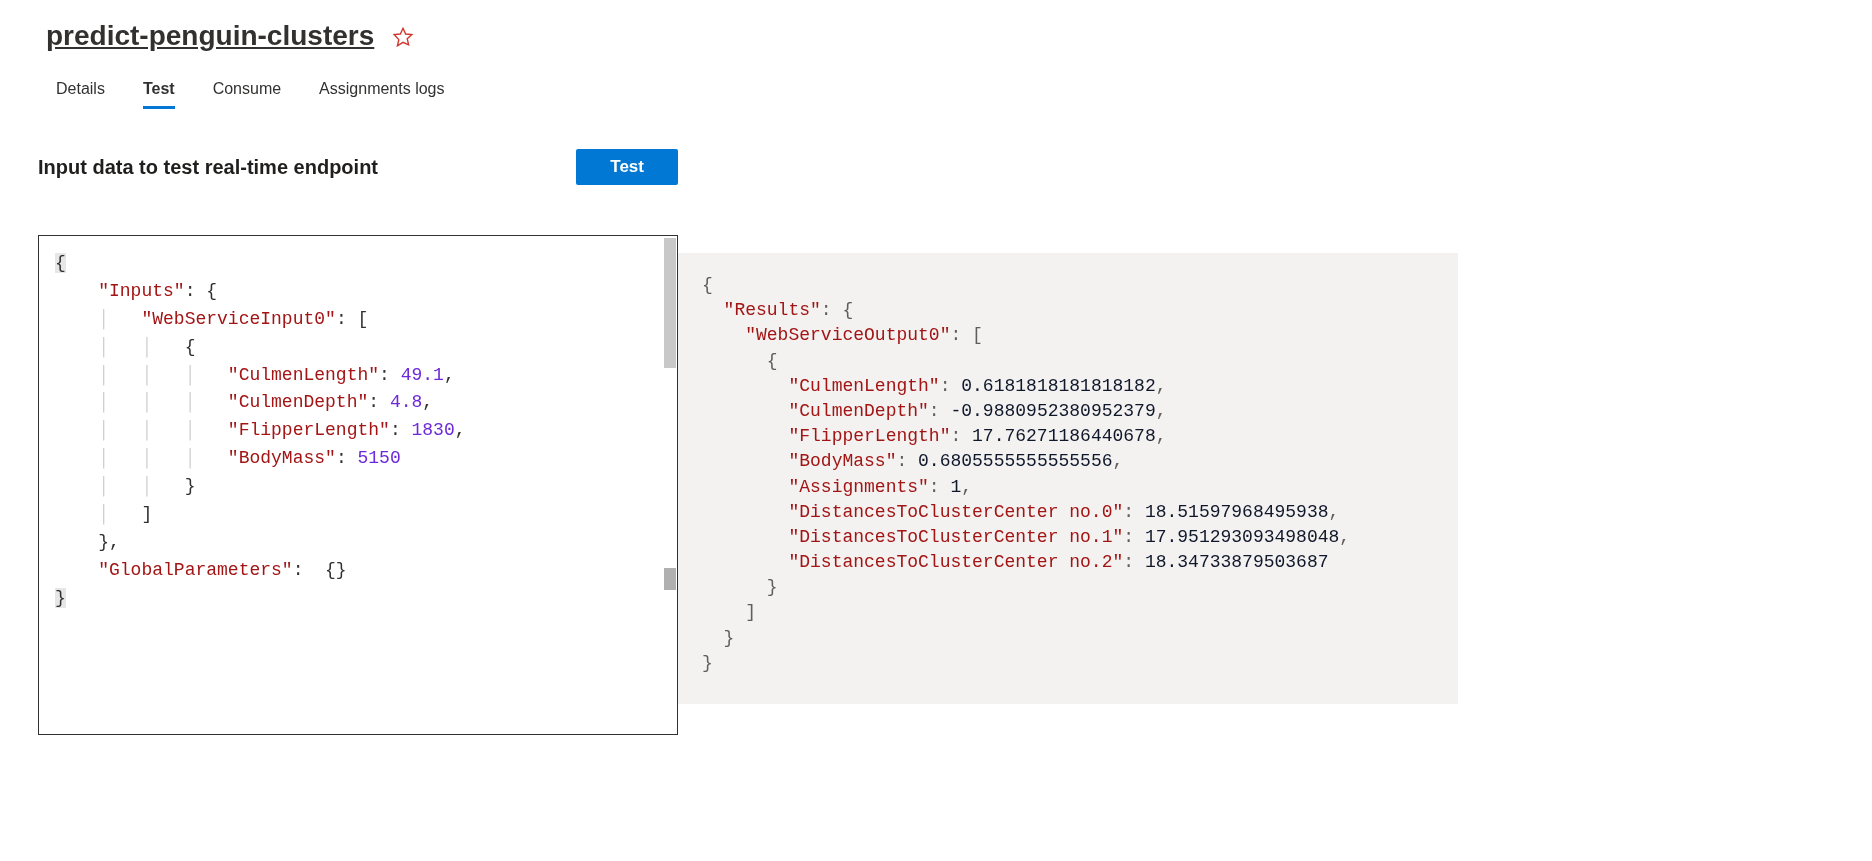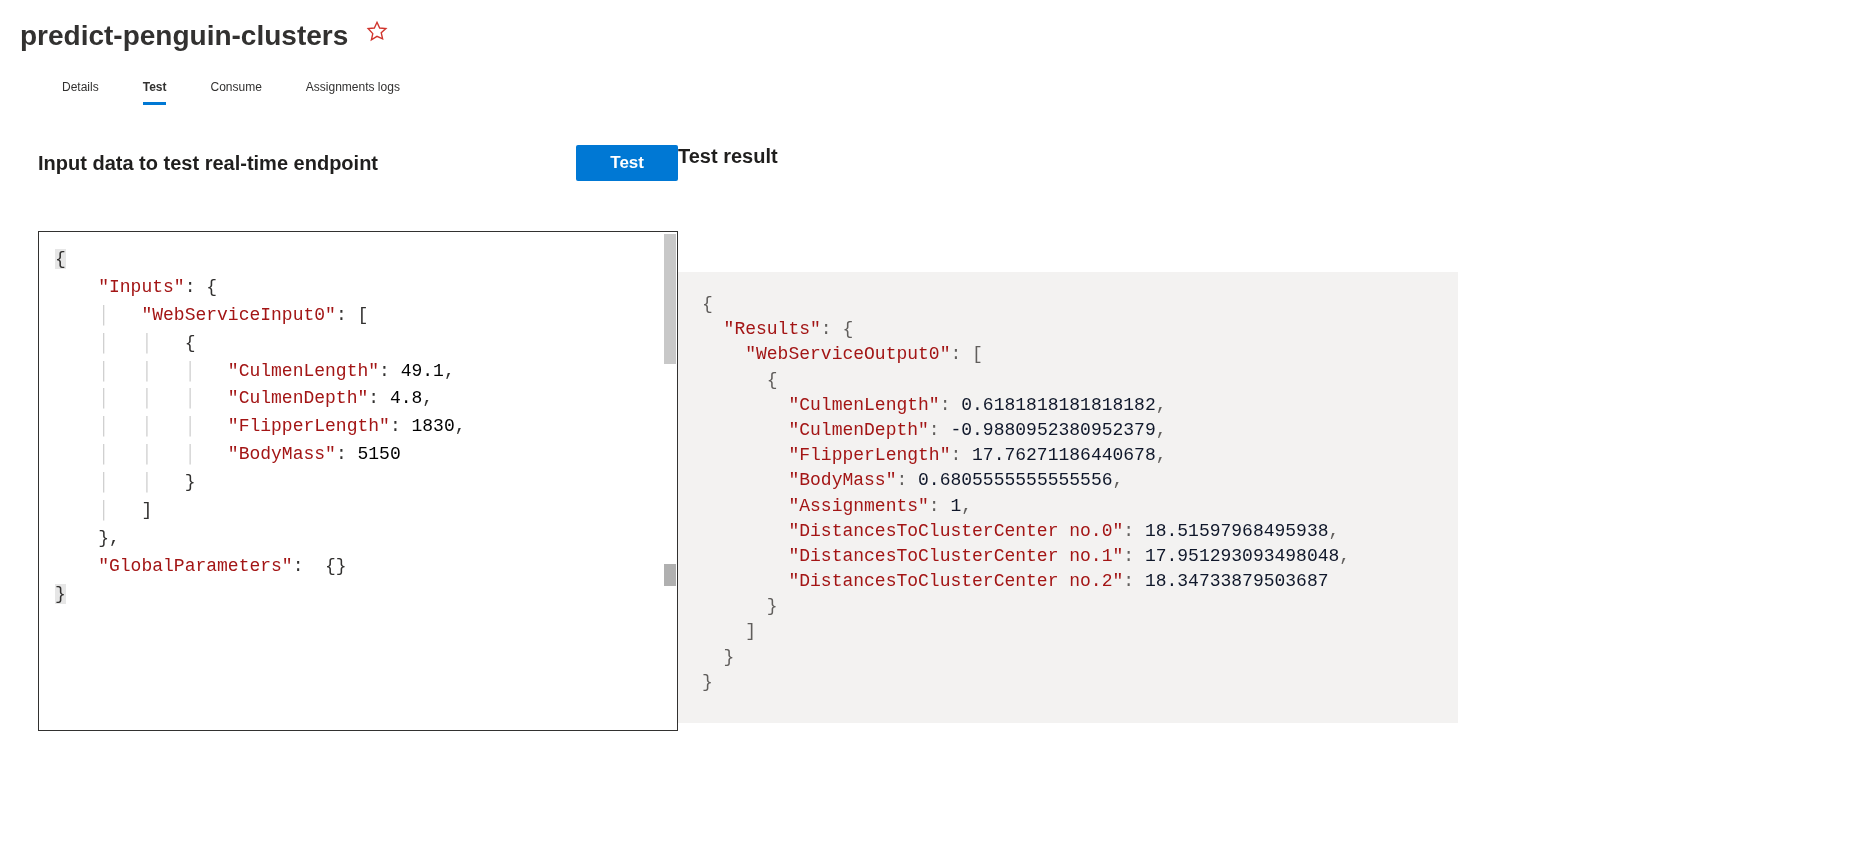--- a/index.html
+++ b/index.html
@@ -5,22 +5,23 @@
   * { box-sizing: border-box; }
   body {
     margin: 0;
     font-family: "Segoe UI", Arial, sans-serif;
     background: #fff;
     color: #323130;
     padding: 0 0 40px 0;
   }
   .header {
     display: flex;
-    align-items: flex-start;
-    padding: 20px 38px 0 20px;
+    align-items: flex-end;
+    padding: 20px 38px 0 46px;
+    text-decoration: underline;
   }
   .page-title {
     font-size: 28px;
     font-weight: 600;
     color: #323130;
     margin-right: 18px;
   }
   .star-icon svg {
     width: 22px;
     height: 22px;
@@ -28,26 +29,25 @@
     fill: none;
     stroke-width: 1.5;
   }
   .tabs {
     display: flex;
     gap: 38px;
     padding: 28px 0 0 56px;
     border-bottom: none;
   }
   .tab {
-    font-size: 12px;
+    font-size: 16px;
     color: #323130;
     padding-bottom: 8px;
     cursor: pointer;
     border-bottom: 3px solid transparent;
-    margin-left: 6px;
   }
   .tab.active {
     font-weight: 600;
     border-bottom-color: #0078d4;
   }
   .content {
     display: flex;
     padding: 40px 38px 0 38px;
     align-items: flex-start;
   }
@@ -106,21 +106,21 @@
     padding: 14px 16px;
     font-family: Consolas, "Courier New", monospace;
     font-size: 18px;
     line-height: 1.55;
     white-space: pre;
     overflow: auto;
   }
   .code .hl     { background: #e6e6e6; }
   .code .key    { color: #a31515; }
   .code .punct  { color: #323130; }
-  .code .num    { color: #000000; }
+  .code .num    { color: #6d28d9; }
   .code .guide  { color: #d0d0d0; }
 
   .result-box {
     background: #f3f2f1;
     margin-top: 104px;
     padding: 20px 24px 28px 24px;
   }
   pre.result {
     margin: 0;
     font-family: Consolas, "Courier New", monospace;
@@ -174,21 +174,20 @@
     <span class="key">"GlobalParameters"</span><span class="punct">:  {}</span>
 <span class="hl">}</span></pre>
       <div class="scrollbar">
         <div class="thumb"></div>
         <div class="thumb2"></div>
       </div>
     </div>
   </div>
 
   <div class="col-right">
-    <div class="section-title">Test result</div>
 
     <div class="result-box">
 <pre class="result"><span class="p">{</span>
   <span class="k">"Results"</span><span class="p">: {</span>
     <span class="k">"WebServiceOutput0"</span><span class="p">: [</span>
       <span class="p">{</span>
         <span class="k">"CulmenLength"</span><span class="p">: </span><span class="n">0.6181818181818182</span><span class="p">,</span>
         <span class="k">"CulmenDepth"</span><span class="p">: </span><span class="n">-0.9880952380952379</span><span class="p">,</span>
         <span class="k">"FlipperLength"</span><span class="p">: </span><span class="n">17.76271186440678</span><span class="p">,</span>
         <span class="k">"BodyMass"</span><span class="p">: </span><span class="n">0.6805555555555556</span><span class="p">,</span>

